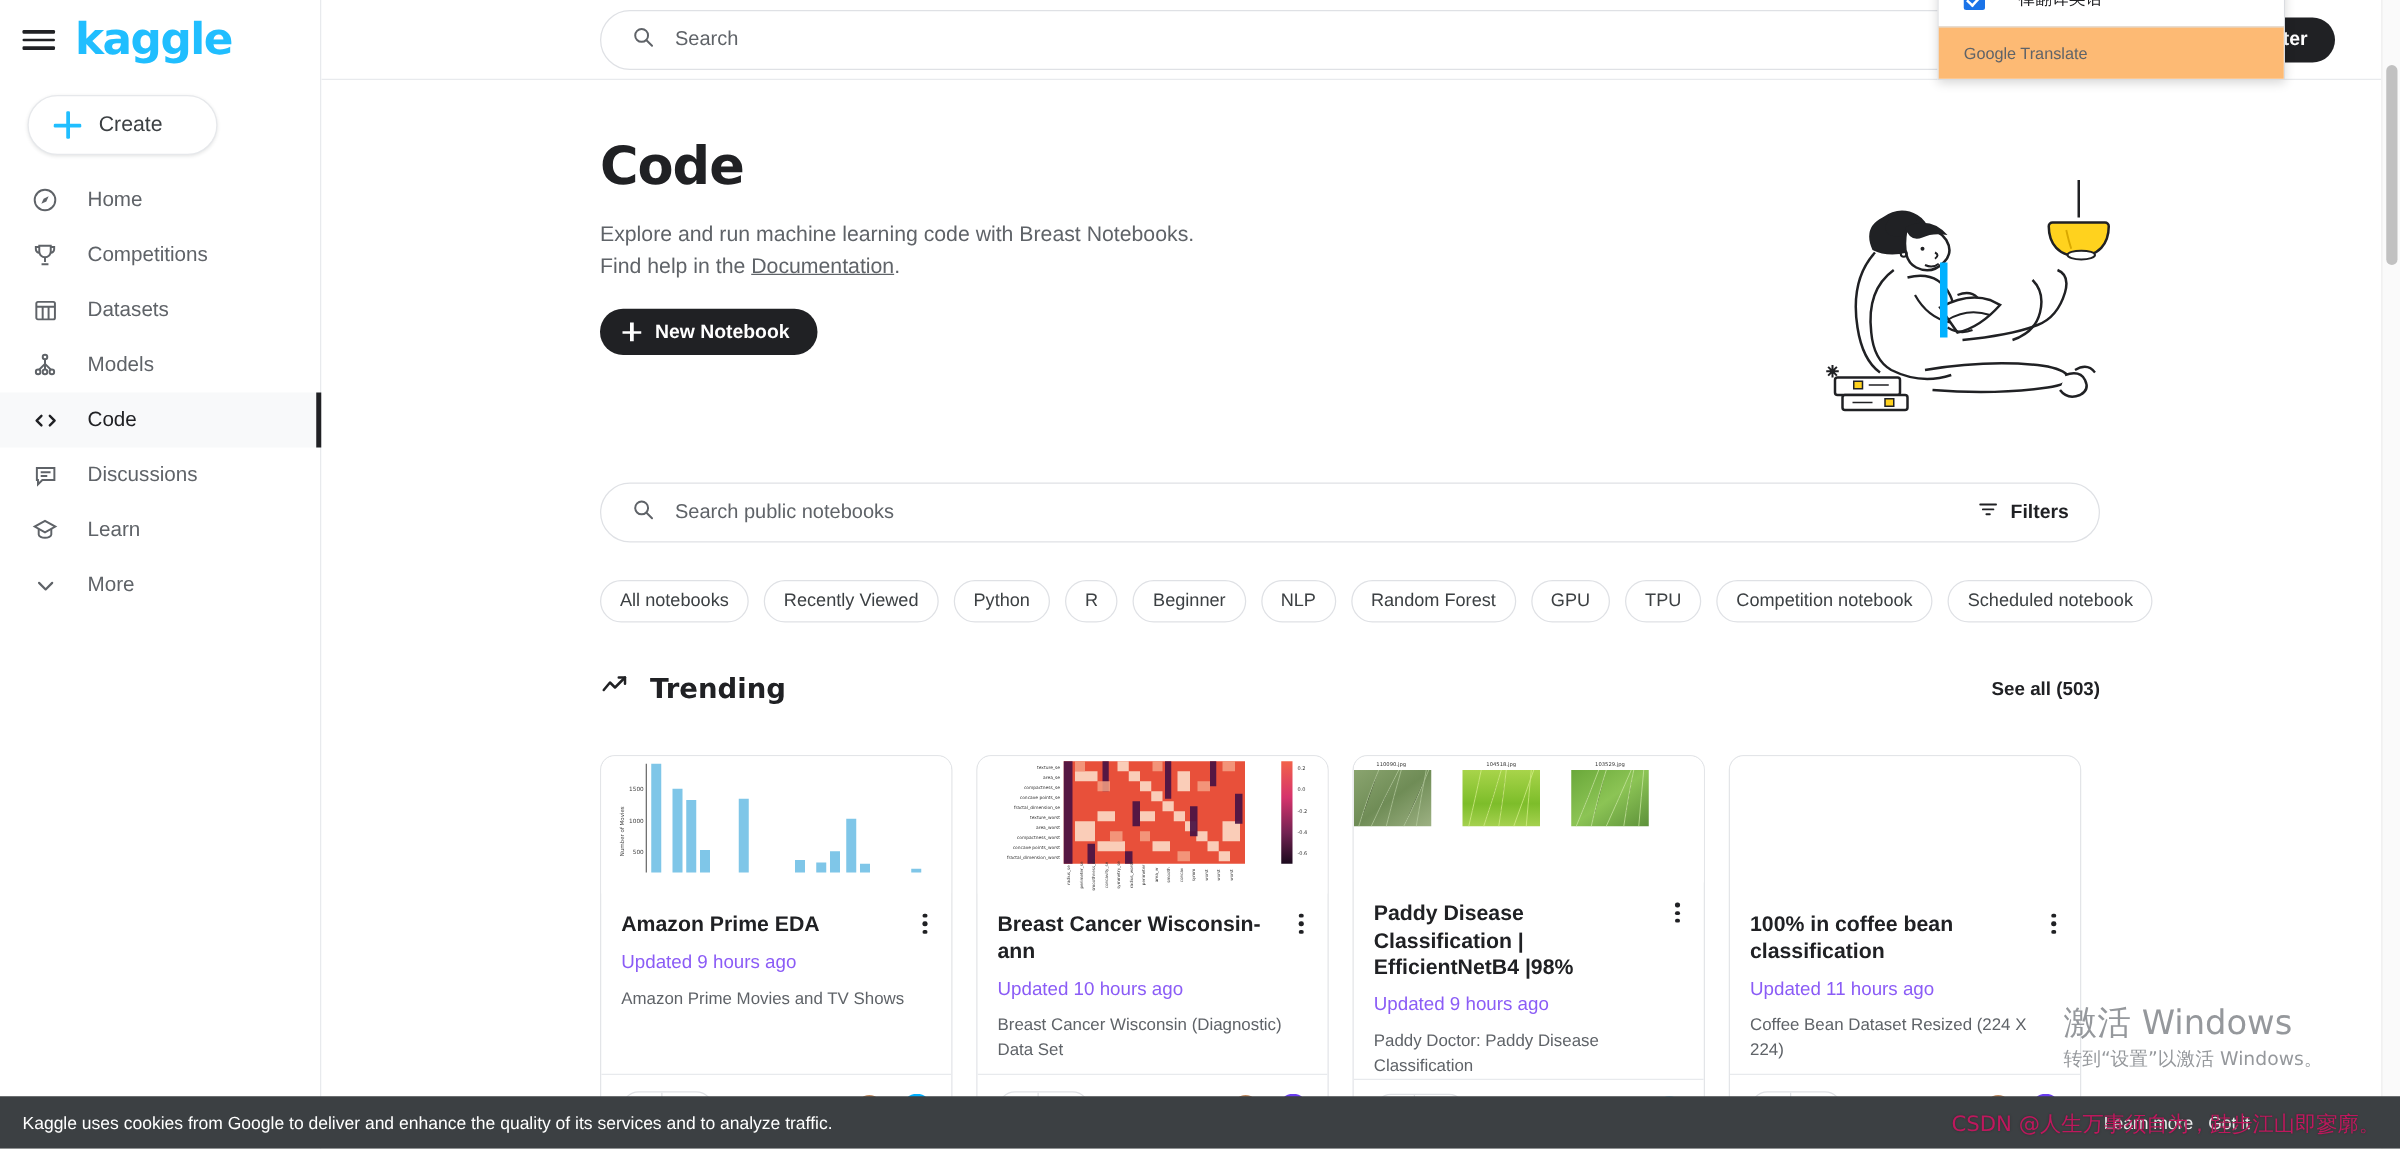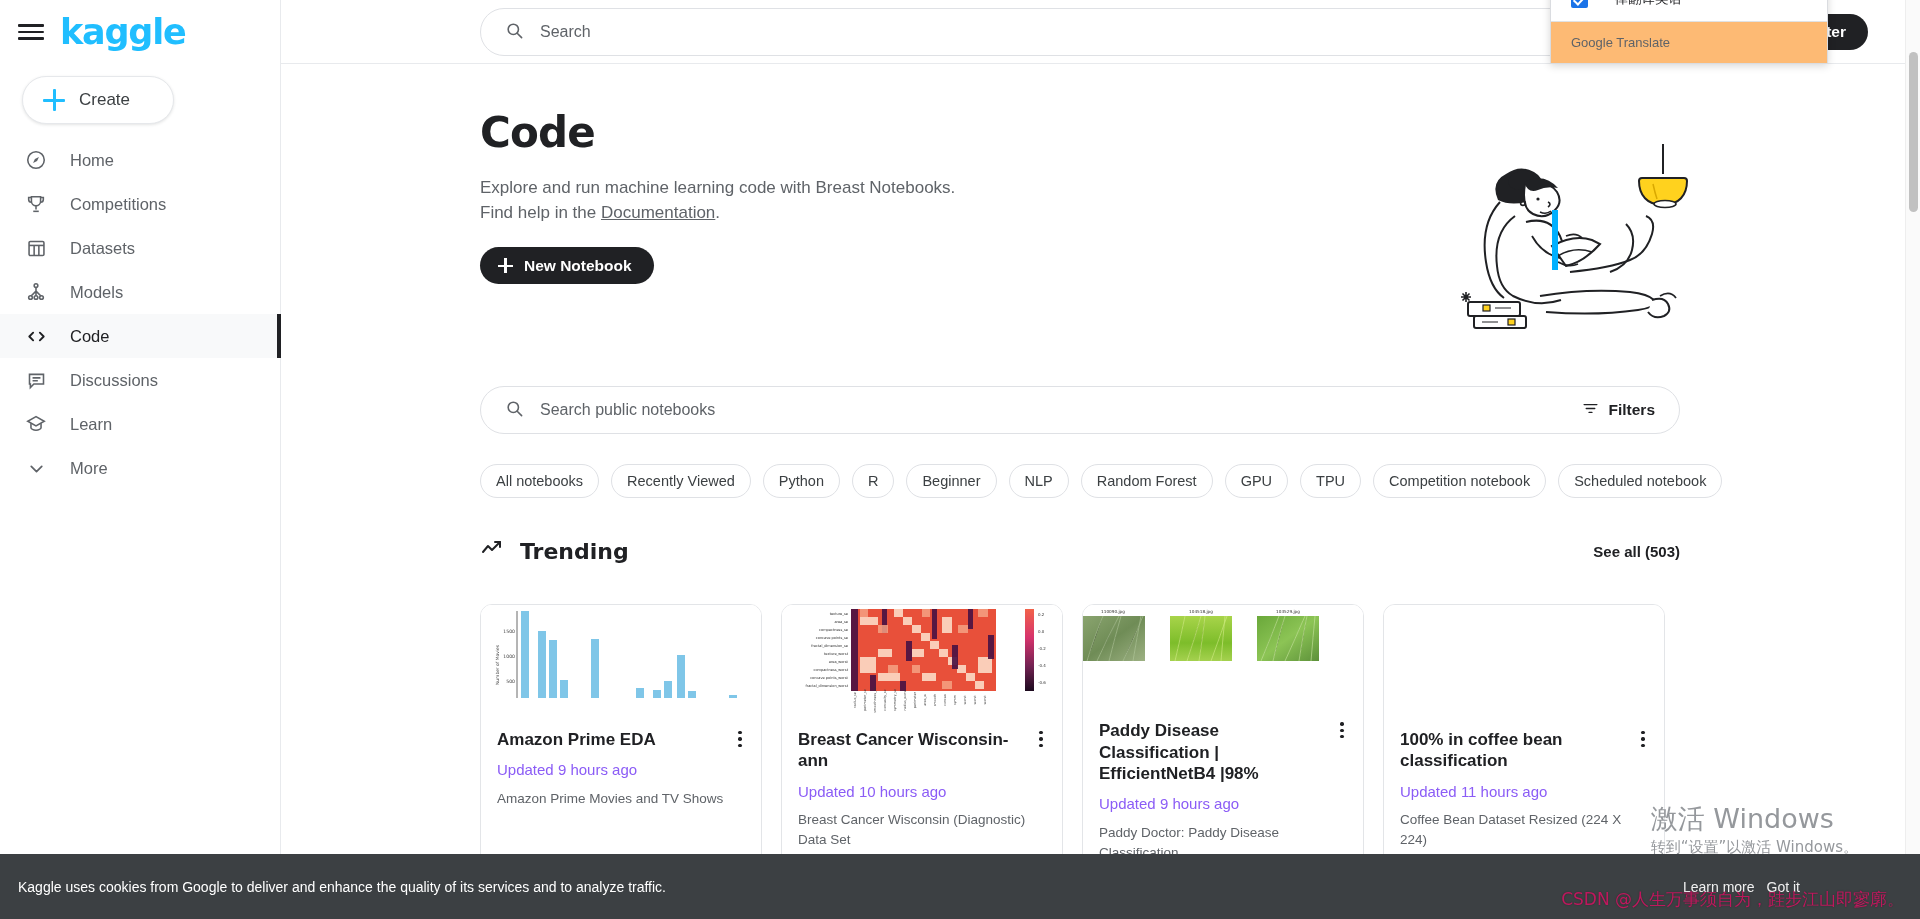--- a/index.html
+++ b/index.html
@@ -8,21 +8,21 @@
     overflow: hidden;
     font-family: "Liberation Sans", sans-serif;
     background: #ffffff;
     color: #202124;
   }
   #root { position: relative; width: 1920px; height: 919px; }
 
   
   .sidebar {
     position: absolute; left: 0; top: 0;
-    width: 281px; height: 919px;
+    width: 257px; height: 919px;
     background: #ffffff;
     border-right: 1px solid #e8eaed;
     z-index: 20;
   }
   .sb-top { display: flex; align-items: center; height: 64px; padding-left: 18px; gap: 16px; }
   .hamburger { width: 26px; height: 20px; display: flex; flex-direction: column; justify-content: space-between; cursor: pointer; padding: 2px 0; }
   .hamburger span { display: block; height: 2.6px; background: #202124; border-radius: 1px; }
   .kaggle-logo { font-size: 35px; font-weight: 700; color: #20beff; letter-spacing: -1.2px; line-height: 1; font-family: "DejaVu Sans", sans-serif; }
 
   .create-btn {
@@ -171,21 +171,21 @@
   .gt-foot { background: #fdba74; padding: 13px 20px; border-top: 1px solid #e0e2e4; font-size: 13px; color: #5f6368; }
   .gt-foot b { font-weight: 400; color: #5f6368; }
 
   
   .vscroll { position: absolute; right: 0; top: 0; width: 15px; height: 919px; background: #fafafa; border-left: 1px solid #eee; z-index: 40; }
   .vscroll .thumb { position: absolute; left: 3px; top: 52px; width: 9px; height: 160px; background: #c1c1c1; border-radius: 5px; }
   .sb-strip { position: absolute; left: 1552px; top: 210px; width: 6px; height: 60px; background: #00b0ff; z-index: 45; }
 
   
   .cookie {
-    position: absolute; left: 0; bottom: 0; width: 1920px; height: 65px;
+    position: absolute; left: 0; bottom: 0; width: 1920px; height: 42px;
     background: #3c4043; color: #fff; display: flex; align-items: center;
     padding-left: 18px; z-index: 70; font-size: 14px;
   }
   .cookie-actions { position: absolute; right: 120px; display: flex; gap: 12px; align-items: center; }
   .ck-btn { font-size: 14px; color: #fff; opacity: .92; cursor: pointer; }
 
   
   .win-wm {
     position: absolute; right: 62px; bottom: 62px;
     text-align: left; color: #8d8f92; z-index: 65; pointer-events: none;

